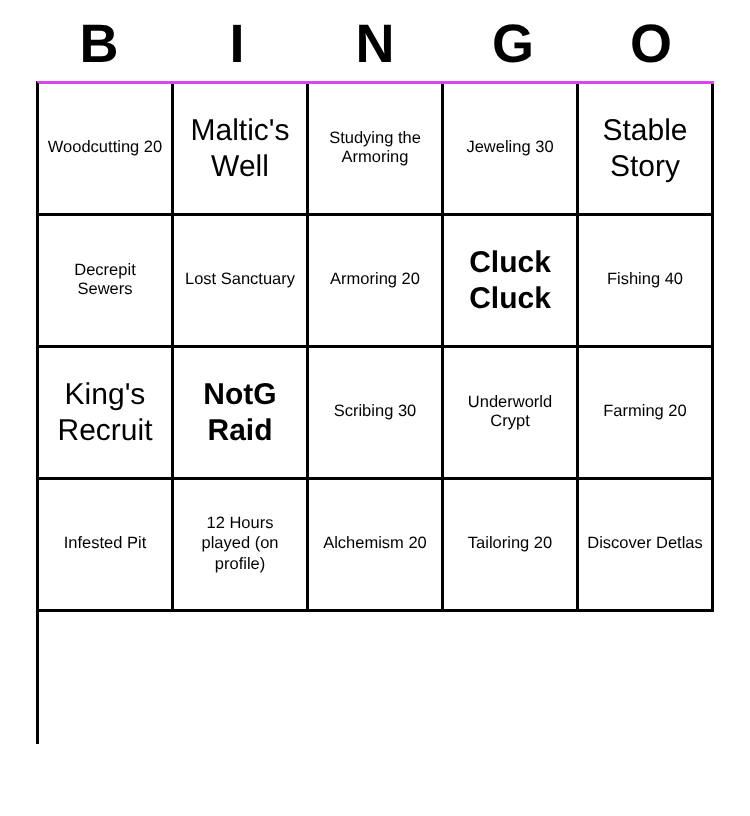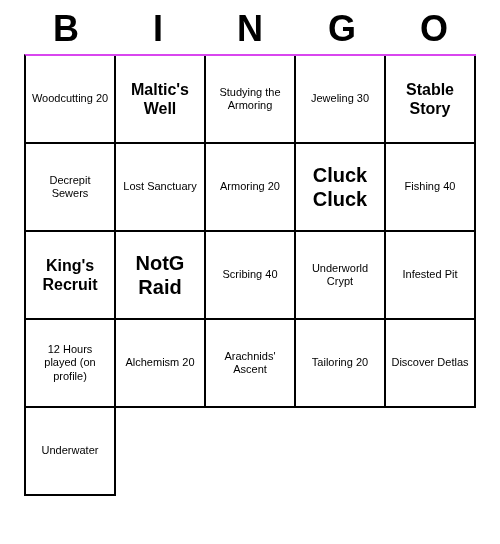--- a/index.html
+++ b/index.html
@@ -44,22 +44,22 @@
       padding: 4px;
       font-size: 13px;
       color: #000;
       line-height: 1.2;
     }
     .bingo-cell.large-text {
       font-size: 20px;
       font-weight: bold;
     }
     .bingo-cell.medium-text {
-      font-size: 16px;
-      font-weight: bold;
+      font-size: 20px;
+      font-weight: normal;
     }
     .bingo-cell.small-text {
       font-size: 11px;
     }
   </style>
 </head>
 <body>
 
 <div id="bingo-header">
 <span class="bingo-letter">B</span>
@@ -75,22 +75,21 @@
     <div class="bingo-cell small-text">Studying the Armoring</div>
     <div class="bingo-cell small-text">Jeweling 30</div>
     <div class="bingo-cell medium-text">Stable Story</div>
     <div class="bingo-cell small-text">Decrepit Sewers</div>
     <div class="bingo-cell small-text">Lost Sanctuary</div>
     <div class="bingo-cell small-text">Armoring 20</div>
     <div class="bingo-cell large-text">Cluck Cluck</div>
     <div class="bingo-cell small-text">Fishing 40</div>
     <div class="bingo-cell medium-text">King's Recruit</div>
     <div class="bingo-cell large-text">NotG Raid</div>
-    <div class="bingo-cell small-text">Scribing 40</div>
+    <div class="bingo-cell small-text">Scribing 30</div>
     <div class="bingo-cell small-text">Underworld Crypt</div>
+    <div class="bingo-cell small-text">Farming 20</div>
     <div class="bingo-cell small-text">Infested Pit</div>
     <div class="bingo-cell small-text">12 Hours played (on profile)</div>
     <div class="bingo-cell small-text">Alchemism 20</div>
-    <div class="bingo-cell small-text">Arachnids' Ascent</div>
     <div class="bingo-cell small-text">Tailoring 20</div>
     <div class="bingo-cell small-text">Discover Detlas</div>
-    <div class="bingo-cell small-text">Underwater</div>
   </div>
 
 </body></html>

